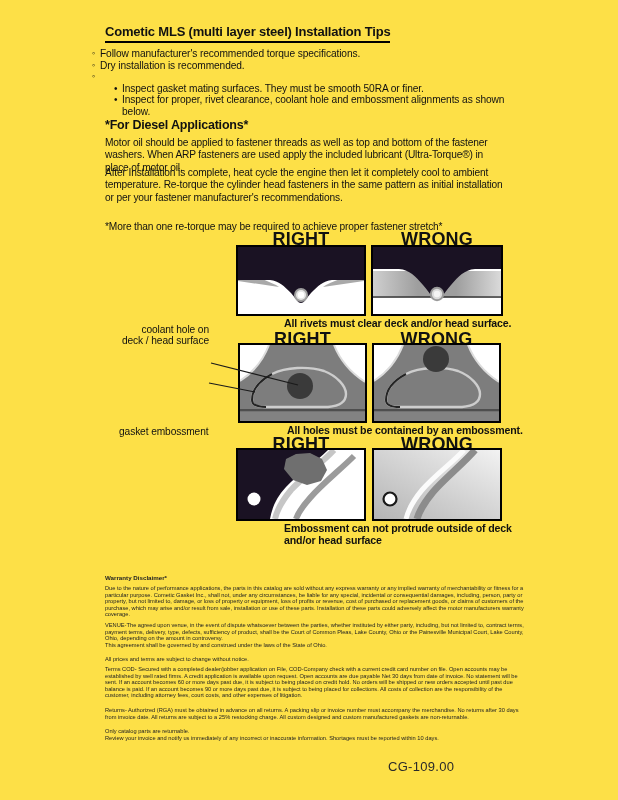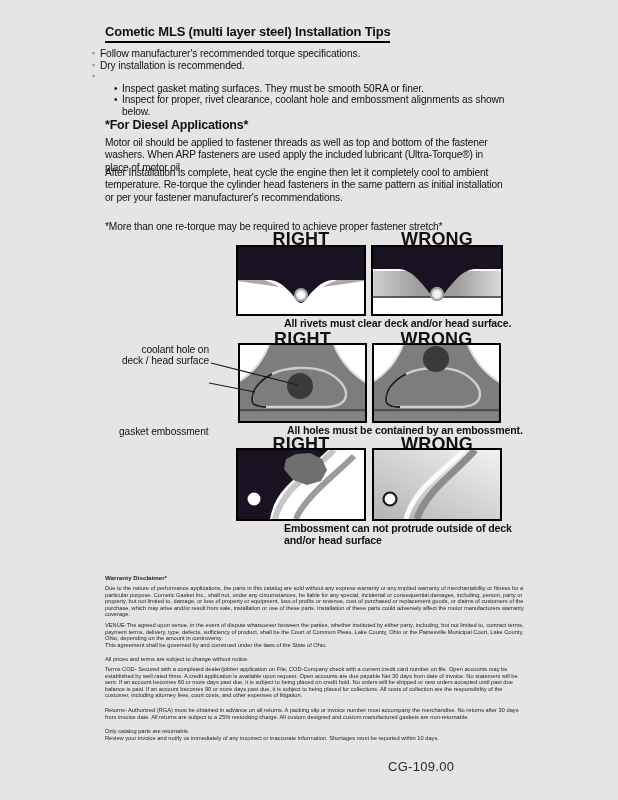--- a/index.html
+++ b/index.html
@@ -1,16 +1,16 @@
 <!DOCTYPE html>
 <html><head>
 <meta charset="utf-8">
 <style>
   html,body { margin:0; padding:0; background:#fff; }
-  .page { position:relative; width:618px; height:800px; background:#e5e5e5;
+  .page { position:relative; width:618px; height:800px; background:#fde047;
           font-family:"Liberation Sans","DejaVu Sans",sans-serif; color:#111; overflow:hidden; }
   .abs { position:absolute; }
 
   .title { left:105px; top:24px; font-size:13px; font-weight:bold; letter-spacing:-0.2px;
            border-bottom:2px solid #000; padding-bottom:2px; }
 
   .tips-list { left:92px; top:48px; width:430px; font-size:10.2px; line-height:11.6px; letter-spacing:-0.1px; }
   .b-row { display:flex; }
   .b-glyph { width:8px; flex:0 0 8px; font-size:9px; }
   .b-row.sub { padding-left:22px; }
@@ -33,21 +33,21 @@
   .p-r3l { left:236px; top:448px; width:130px; height:73px; }
   .p-r3w { left:372px; top:448px; width:130px; height:73px; }
   .panel svg { display:block; width:100%; height:100%; }
 
   .caption { font-weight:bold; font-size:10.6px; line-height:12px; letter-spacing:-0.15px; white-space:pre-line;margin-left:48px; }
   .cap1 { left:236px; top:317px; width:300px; }
   .cap2 { left:239px; top:424px; width:300px; }
   .cap3 { left:236px; top:522px; width:300px; }
 
   .ann { font-size:10.2px; line-height:11.2px; letter-spacing:-0.1px; white-space:pre-line; }
-  .ann1 { left:95px; top:344px; width:114px; text-align:right; }
+  .ann1 { left:95px; top:324px; width:114px; text-align:right; }
   .ann2 { left:119px; top:378px;margin-top:48px; }
 
   .leaders { left:0; top:0; pointer-events:none; }
 
   .disc-heading { left:105px; top:574px; font-size:6.2px; font-weight:bold; color:#222; }
   .disc { left:105px; width:420px; font-size:5.7px; line-height:6.5px; color:#222;
           letter-spacing:0; white-space:pre-line; }
   .d0 { top:585px; } .d1 { top:622px; } .d2 { top:656px; }
   .d3 { top:666px; } .d4 { top:707px; } .d5 { top:728px; }
 

